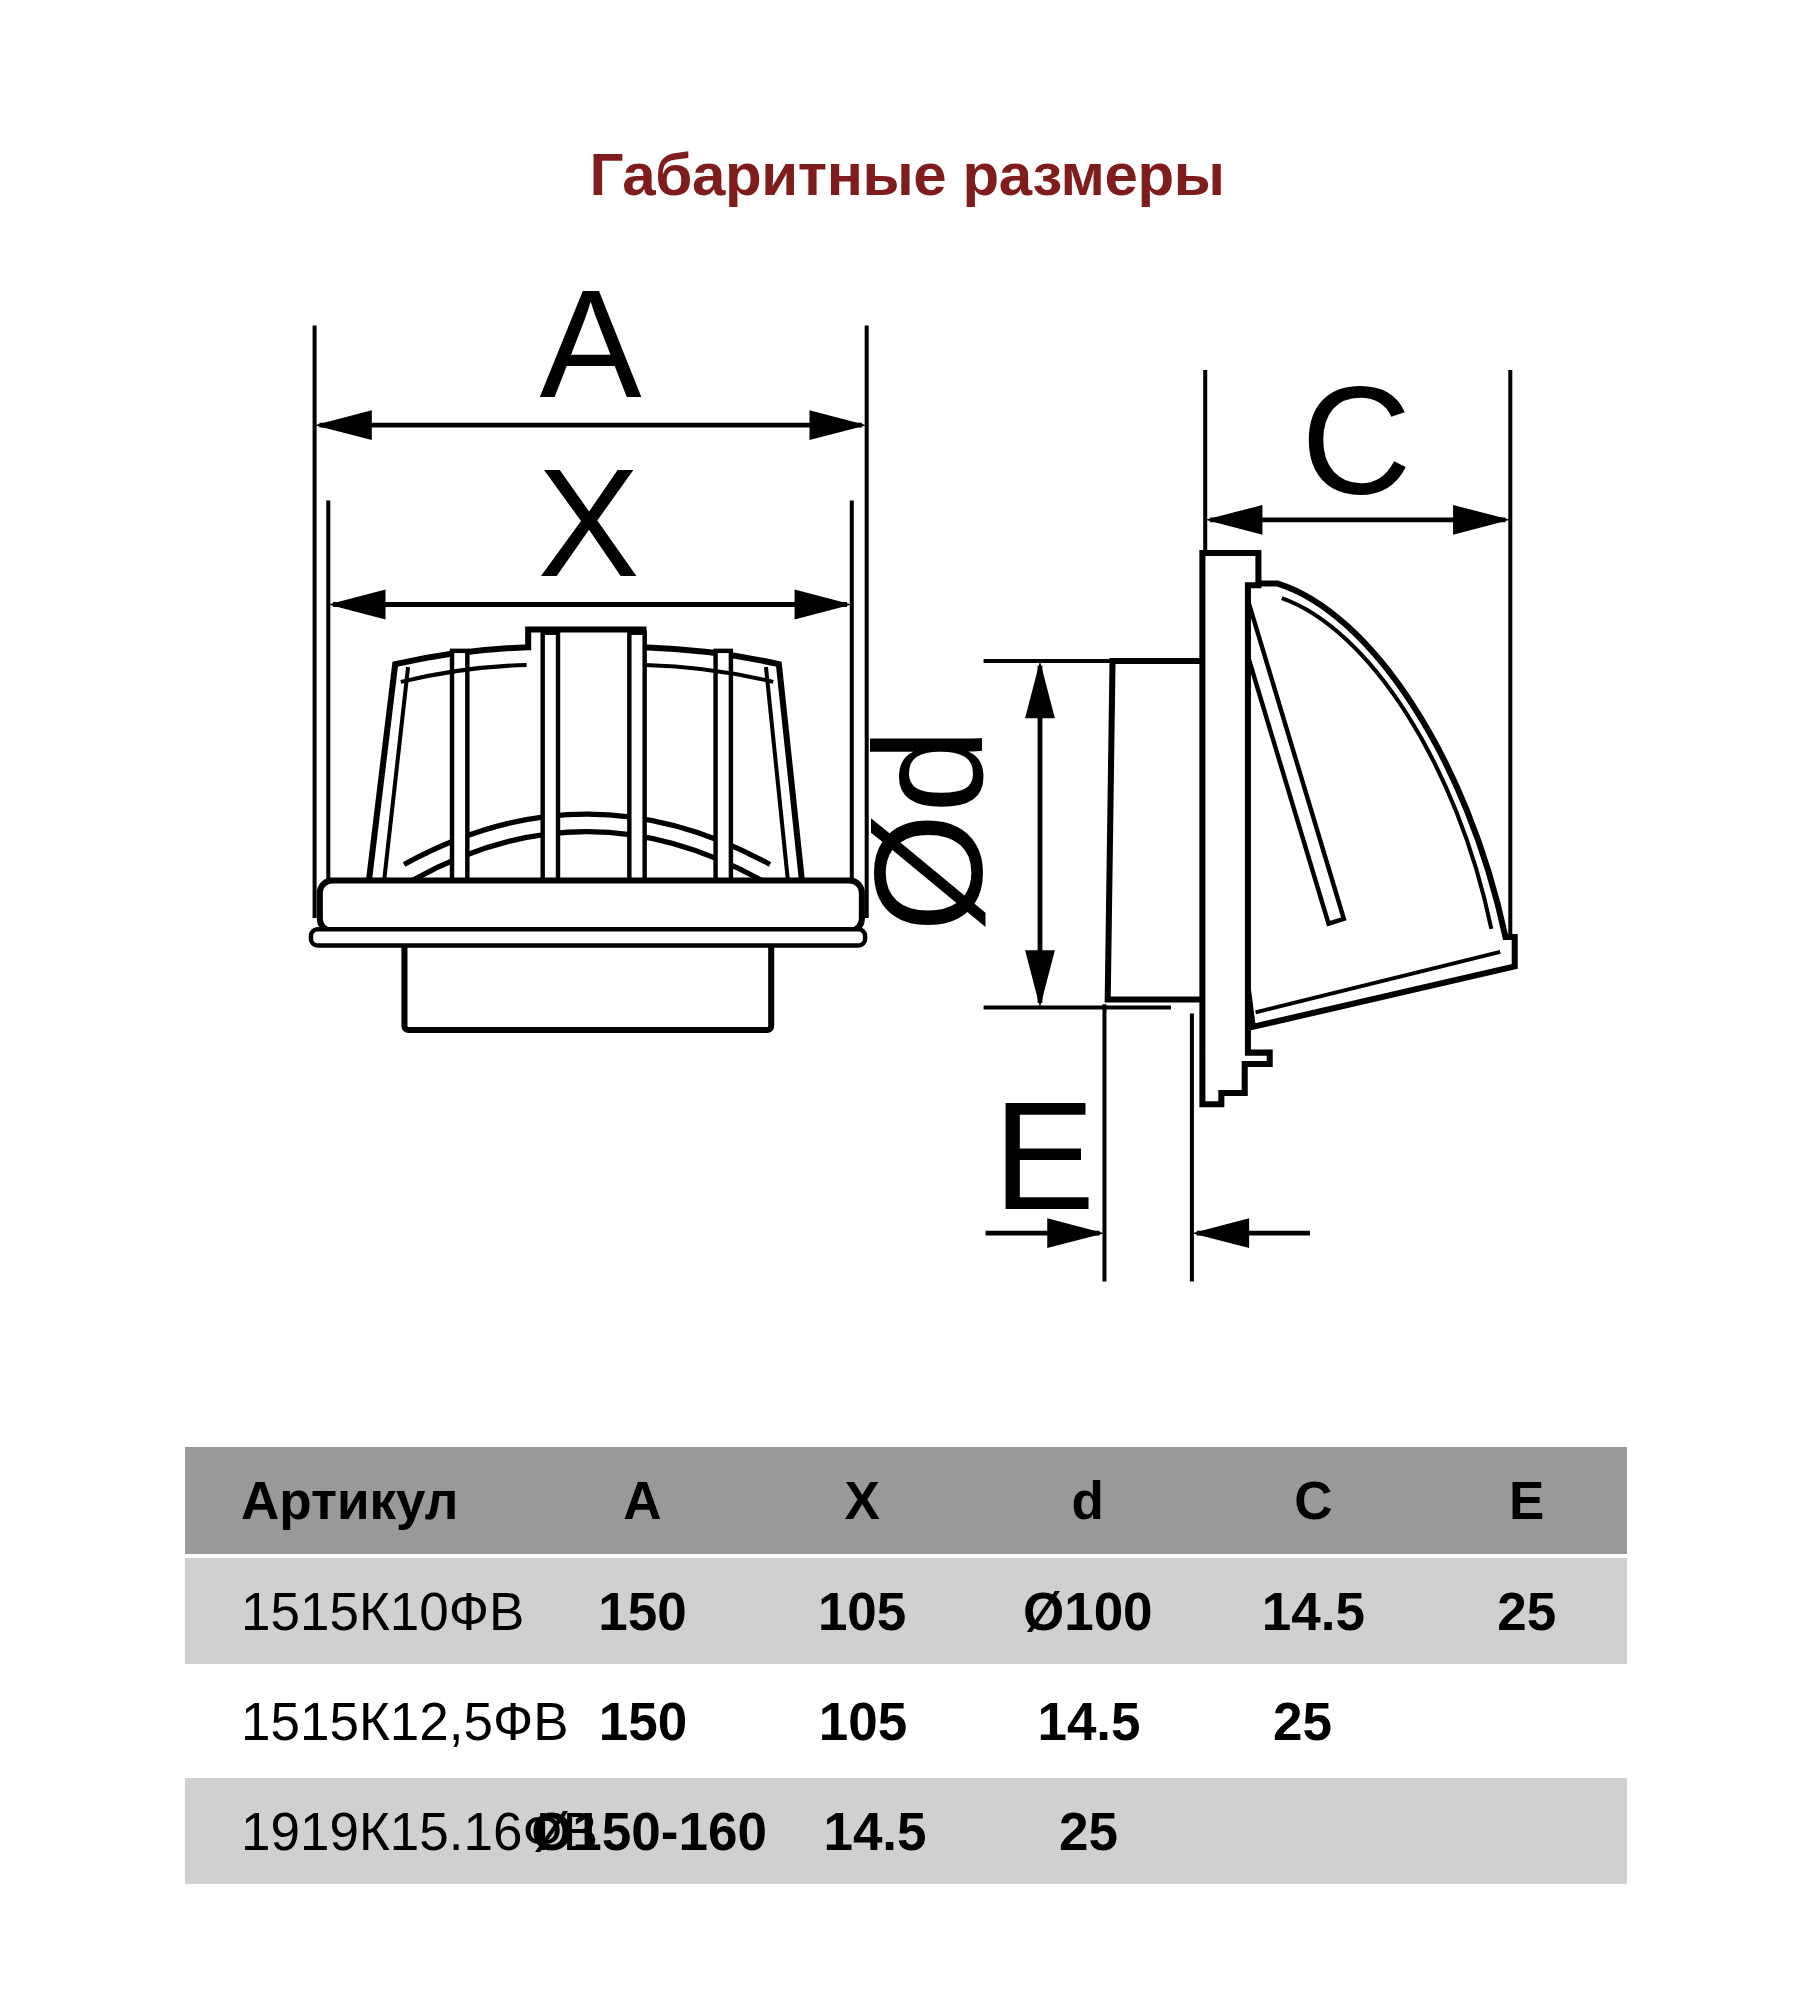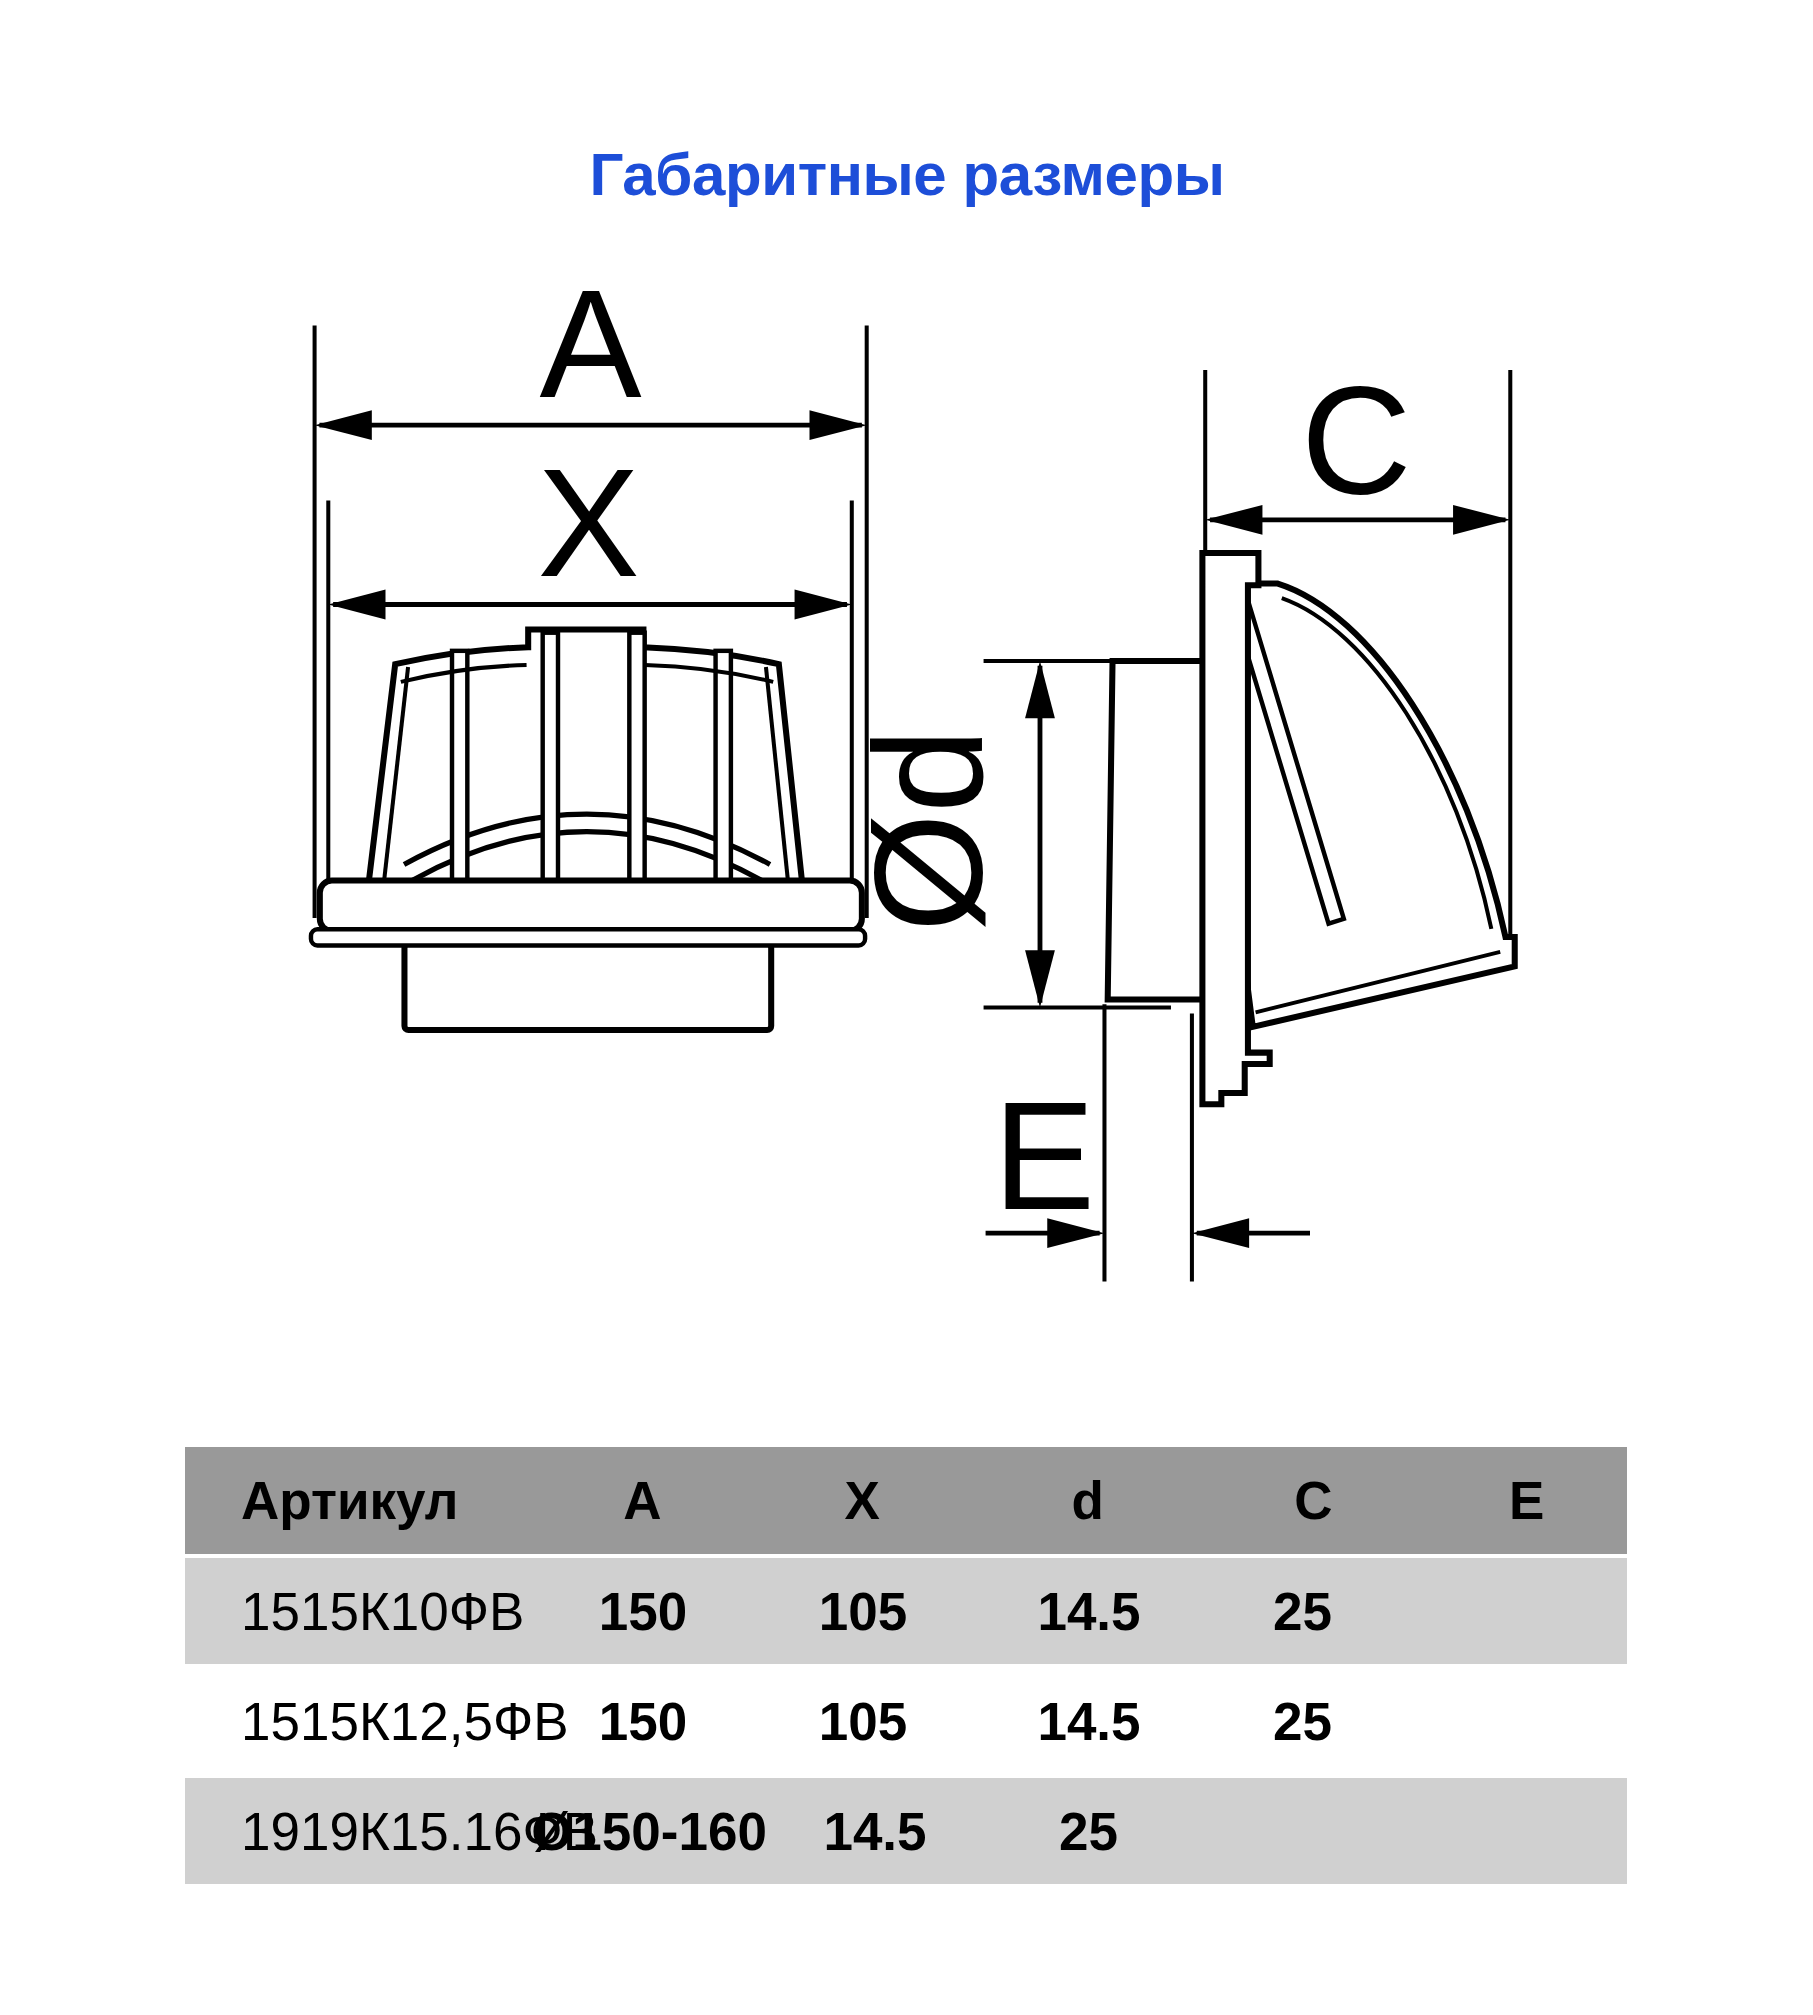--- a/index.html
+++ b/index.html
@@ -11,21 +11,21 @@
     color:#000;
     overflow:hidden;
   }
   .title{
     position:absolute;
     left:0;top:140px;width:1814px;
     text-align:center;
     font-size:60px;
     font-weight:700;
     letter-spacing:-0.4px;
-    color:#1d4ed8;
+    color:#7f1d1d;
   }
   svg.drawing{position:absolute;left:0;top:0;}
   svg .ln{stroke:#000;fill:none;}
   svg .thin{stroke-width:10px;}
   svg .dim{stroke-width:12px;}
   svg .body{stroke-width:15px;fill:#fff;}
   svg .body2{stroke-width:11px;fill:#fff;}
   svg .inner{stroke-width:10px;}
   svg .arc{stroke-width:13px;}
   svg .head{fill:#000;stroke:none;}
@@ -155,20 +155,21 @@
       <div class="cell c2">X</div>
       <div class="cell c3">d</div>
       <div class="cell c4">C</div>
       <div class="cell c5">E</div>
     </div>
 
     <div class="t-row data shade">
       <div class="cell c0">1515К10ФВ</div>
       <div class="cell c1">150</div>
       <div class="cell c2">105</div>
+      <div class="cell c3">Ø100</div>
       <div class="cell c4">14.5</div>
       <div class="cell c5">25</div>
     </div>
 
     <div class="t-row data plain">
       <div class="cell c0">1515К12,5ФВ</div>
       <div class="cell c1">150</div>
       <div class="cell c2">105</div>
       <div class="cell c4">14.5</div>
       <div class="cell c5">25</div>

